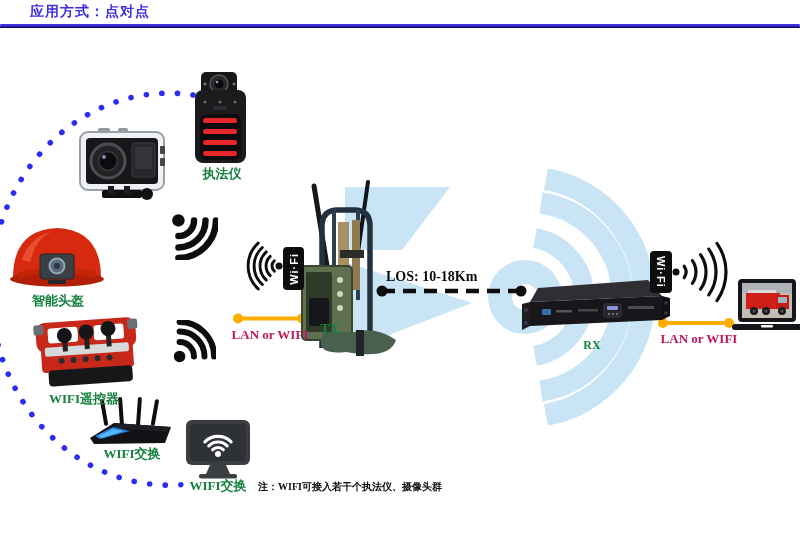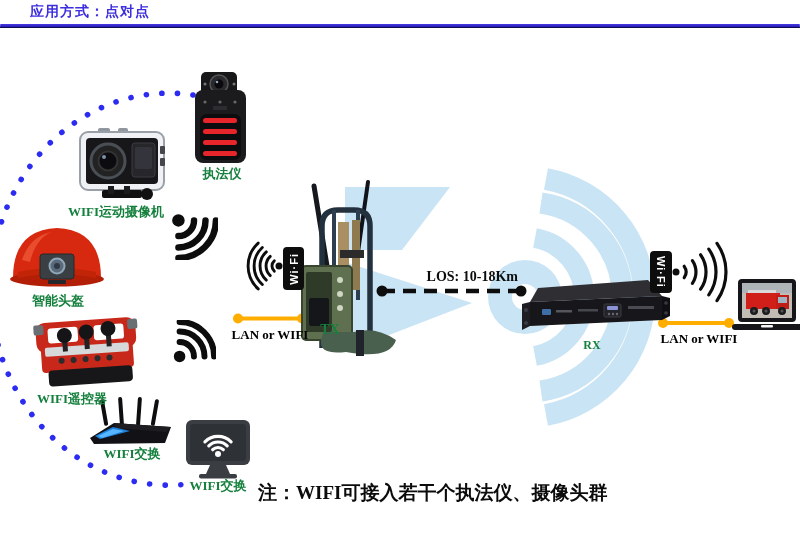--- a/index.html
+++ b/index.html
@@ -3,23 +3,23 @@
 <meta charset="utf-8">
 <style>
   html,body{margin:0;padding:0;background:#fff;}
   .canvas{position:relative;width:800px;height:508px;background:#fff;overflow:hidden;
           font-family:"Liberation Serif","DejaVu Serif",serif;border-radius:28px;}
   .abs{position:absolute;}
   .title{left:30px;top:3px;font-size:14px;font-weight:bold;color:#3d2ede;letter-spacing:1px;z-index:7;}
   .rule-top{left:0;top:24px;width:800px;height:3px;background:linear-gradient(#4a3ae8,#241bb0);border-bottom:1px solid #0d0a50;z-index:7;}
   .rule-bottom{left:0;top:535px;width:800px;height:5px;background:linear-gradient(#4a3ae8,#0d0a50);z-index:7;}
   .lbl{font-size:13px;font-weight:bold;color:#15803d;text-align:center;z-index:6;}
-  .lan{font-size:13px;font-weight:bold;color:#000000;text-align:center;z-index:6;}
-  .link-lbl{font-size:14px;font-weight:bold;color:#0d0d0d;text-align:right;z-index:6;}
-  .note{font-size:19px;font-weight:bold;color:#0b0b0b;z-index:6;}
+  .lan{font-size:13px;font-weight:bold;color:#be185d;text-align:center;z-index:6;}
+  .link-lbl{font-size:14px;font-weight:bold;color:#0d0d0d;text-align:left;z-index:6;}
+  .note{font-size:10px;font-weight:bold;color:#0b0b0b;z-index:6;}
   .badge{background:#0d0d0d;border-radius:4px;display:flex;align-items:center;justify-content:center;z-index:5;}
   .badge span{color:#fff;font-family:"Liberation Sans","DejaVu Sans",sans-serif;font-size:11px;font-weight:bold;letter-spacing:1px;writing-mode:vertical-rl;}
   .badge.flip span{transform:rotate(180deg);}
   .z1{z-index:1}.z2{z-index:2}.z3{z-index:3}.z4{z-index:4}.z5{z-index:5}
 </style>
 </head>
 <body>
 
 <div class="canvas">
 
@@ -75,21 +75,20 @@
     <circle cx="30" cy="31" r="2" fill="#7d93a8"></circle>
     <rect x="58" y="17" width="23" height="34" rx="3" fill="#26262b" stroke="#3a3a40"></rect>
     <rect x="61" y="21" width="17" height="22" rx="2" fill="#34353c"></rect>
     <rect x="86" y="20" width="5" height="8" rx="1" fill="#44474c"></rect>
     <rect x="86" y="32" width="5" height="8" rx="1" fill="#44474c"></rect>
     <rect x="28" y="64" width="40" height="8" rx="2" fill="#111"></rect>
     <circle cx="73" cy="68" r="6" fill="#111"></circle>
     <rect x="34" y="60" width="6" height="8" fill="#1c1c1e"></rect>
     <rect x="50" y="60" width="6" height="8" fill="#1c1c1e"></rect>
   </svg>
-  <div class="abs lbl" style="left:62px;top:203px;width:108px;">WIFI运动摄像机</div>
 
   <svg class="abs z4" style="left:8px;top:220px;" width="98" height="72">
     <path d="M 5 58 Q 5 10 49 8 Q 93 10 93 58 Z" fill="#d6290f"></path>
     <path d="M 14 40 Q 22 16 44 12 Q 28 18 22 42 Z" fill="#f05a38" opacity="0.75"></path>
     <ellipse cx="49" cy="59" rx="47" ry="7.5" fill="#b31f06"></ellipse>
     <path d="M 10 52 Q 49 44 88 52 L 88 58 Q 49 50 10 58 Z" fill="#c22408"></path>
     <rect x="32" y="34" width="34" height="25" rx="3" fill="#3a3f44" stroke="#24282c"></rect>
     <circle cx="49" cy="46" r="7.5" fill="#5a6a78" stroke="#8fa6b8" stroke-width="2"></circle>
     <circle cx="49" cy="46" r="3" fill="#2c3844"></circle>
     <rect x="40" y="60" width="18" height="4" rx="1" fill="#24282c"></rect>
@@ -112,21 +111,21 @@
       <circle cx="54.5" cy="18" r="7.5" fill="#151517"></circle>
       <circle cx="76.5" cy="16" r="7.5" fill="#151517"></circle>
       <circle cx="28" cy="45" r="3" fill="#2c2c2e"></circle>
         <circle cx="40" cy="45" r="3" fill="#2c2c2e"></circle>
       <circle cx="52" cy="45" r="3" fill="#2c2c2e"></circle>
         <circle cx="64" cy="45" r="3" fill="#2c2c2e"></circle>
       <circle cx="76" cy="45" r="3" fill="#2c2c2e"></circle>
       <rect x="14" y="54" width="84" height="16" rx="4" fill="#17171a"></rect>
     </g>
   </svg>
-  <div class="abs lbl" style="left:22px;top:390px;width:100px;">WIFI遥控器</div>
+  <div class="abs lbl" style="left:34px;top:390px;width:100px;">WIFI遥控器</div>
 
   <svg class="abs z4" style="left:86px;top:396px;" width="88" height="52">
     <rect x="16" y="3" width="4" height="27" rx="2" fill="#0e0e10" transform="rotate(-10 18 16)"></rect>
     <rect x="33" y="1" width="4" height="29" rx="2" fill="#0e0e10" transform="rotate(-4 35 15)"></rect>
     <rect x="51" y="1" width="4" height="29" rx="2" fill="#0e0e10" transform="rotate(4 53 15)"></rect>
     <rect x="67" y="3" width="4" height="27" rx="2" fill="#0e0e10" transform="rotate(10 69 16)"></rect>
     <polygon points="4,42 28,27 85,31 79,47 8,48" fill="#121216"></polygon>
     <polygon points="28,27 85,31 80,36 30,32" fill="#1d1d22"></polygon>
     <polygon points="9,40 27,31 44,35 14,43" fill="#1e7fd8"></polygon>
     <polygon points="12,40 27,33 38,35 16,42" fill="#56b6ff"></polygon>

